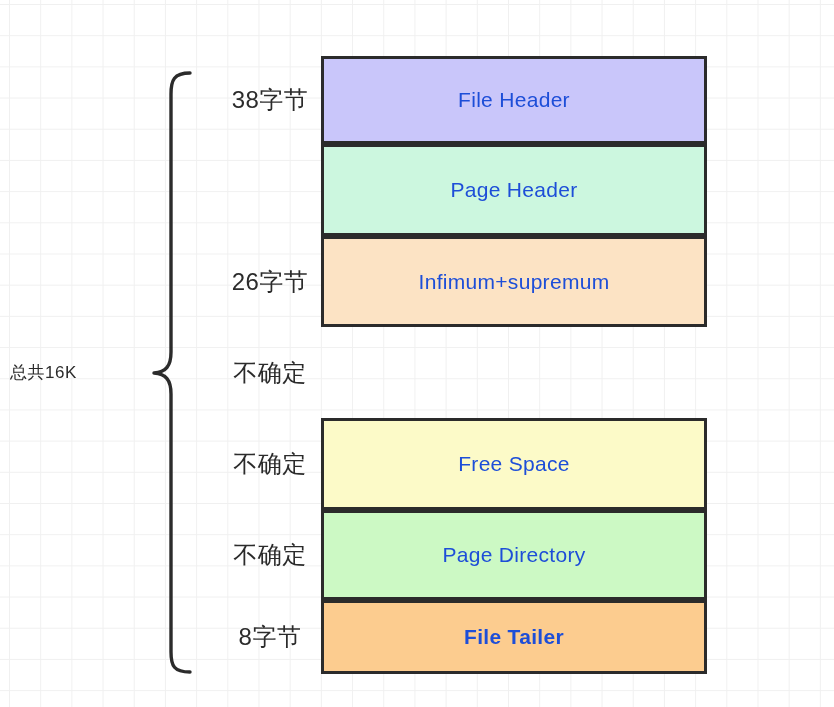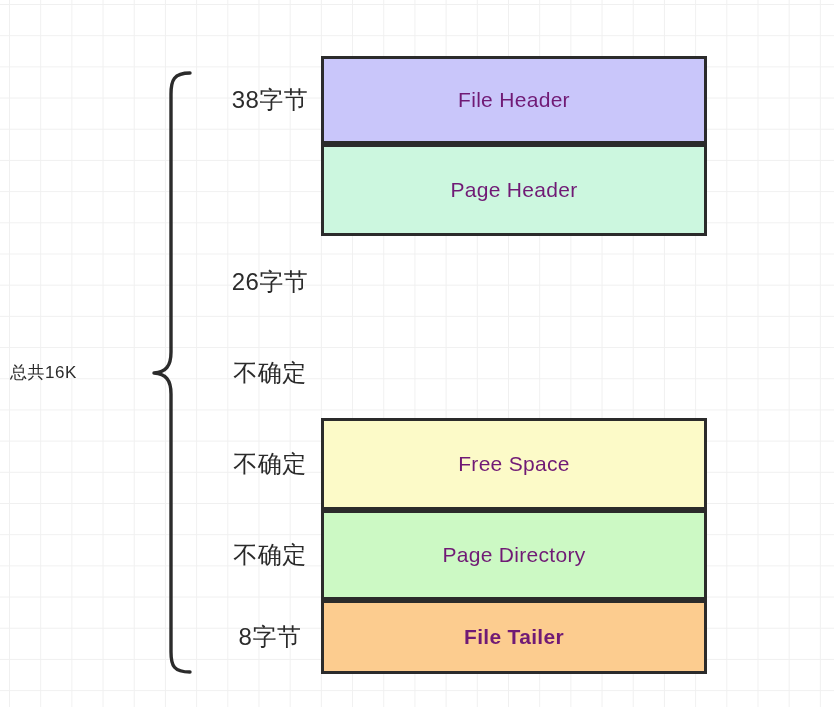--- a/index.html
+++ b/index.html
@@ -80,21 +80,21 @@
   .seg {
     position: absolute;
     left: 0;
     width: 386px;
     box-sizing: border-box;
     border: 3px solid #2b2b2b;
     display: flex;
     align-items: center;
     justify-content: center;
     font-size: 21px;
-    color: #701a75;
+    color: #1d4ed8;
     letter-spacing: 0.3px;
     white-space: nowrap;
   }
 </style>
 </head>
 <body>
 
 <div id="canvas">
 
   <div class="total-label">总共16K</div>
@@ -116,18 +116,19 @@
     <div class="size-cell" style="top:180px;height:91px;">26字节</div>
     <div class="size-cell" style="top:271px;height:91px;">不确定</div>
     <div class="size-cell" style="top:362px;height:92px;">不确定</div>
     <div class="size-cell" style="top:454px;height:90px;">不确定</div>
     <div class="size-cell" style="top:544px;height:74px;">8字节</div>
   </div>
 
   <div class="stack">
     <div class="seg" style="top:0px;height:88px;background:#c9c6fa;">File Header</div>
     <div class="seg" style="top:88px;height:92px;background:#ccf7df;">Page Header</div>
+    <div class="seg" style="top:180px;height:91px;background:#fce3c4;">Infimum+supremum</div>
     <div class="seg" style="top:362px;height:92px;background:#fcfac8;">Free Space</div>
     <div class="seg" style="top:454px;height:90px;background:#ccf9c4;">Page Directory</div>
     <div class="seg" style="top:544px;height:74px;background:#fccc8f;font-weight:bold;">File Tailer</div>
   </div>
 
 </div>
 
 </body></html>

